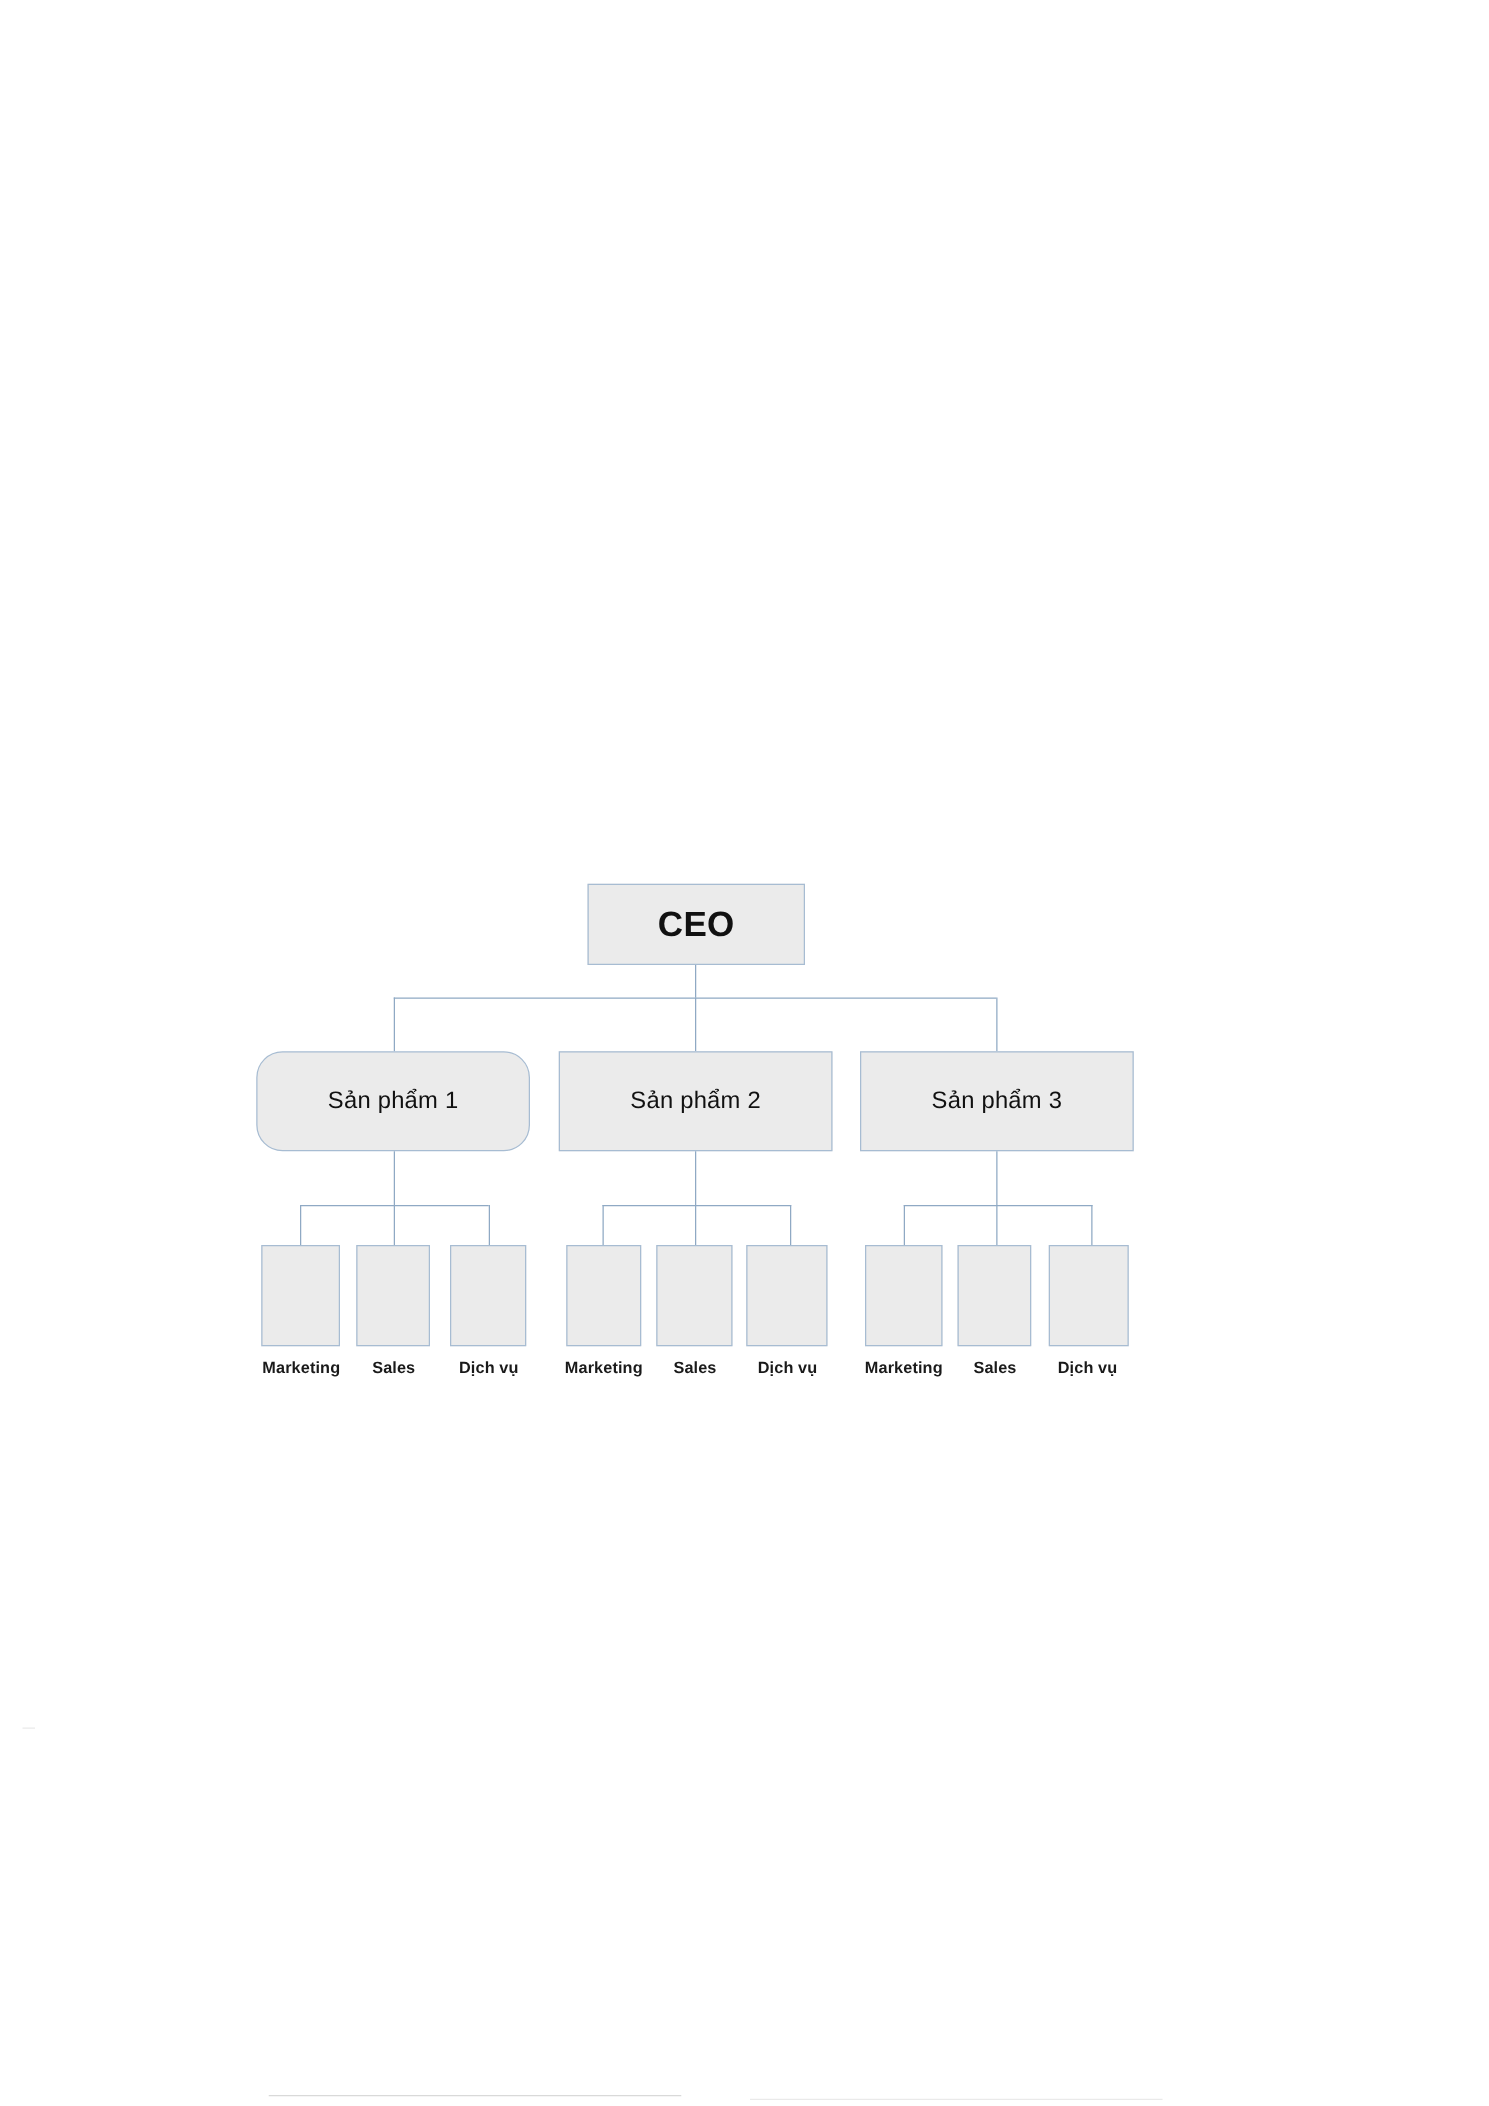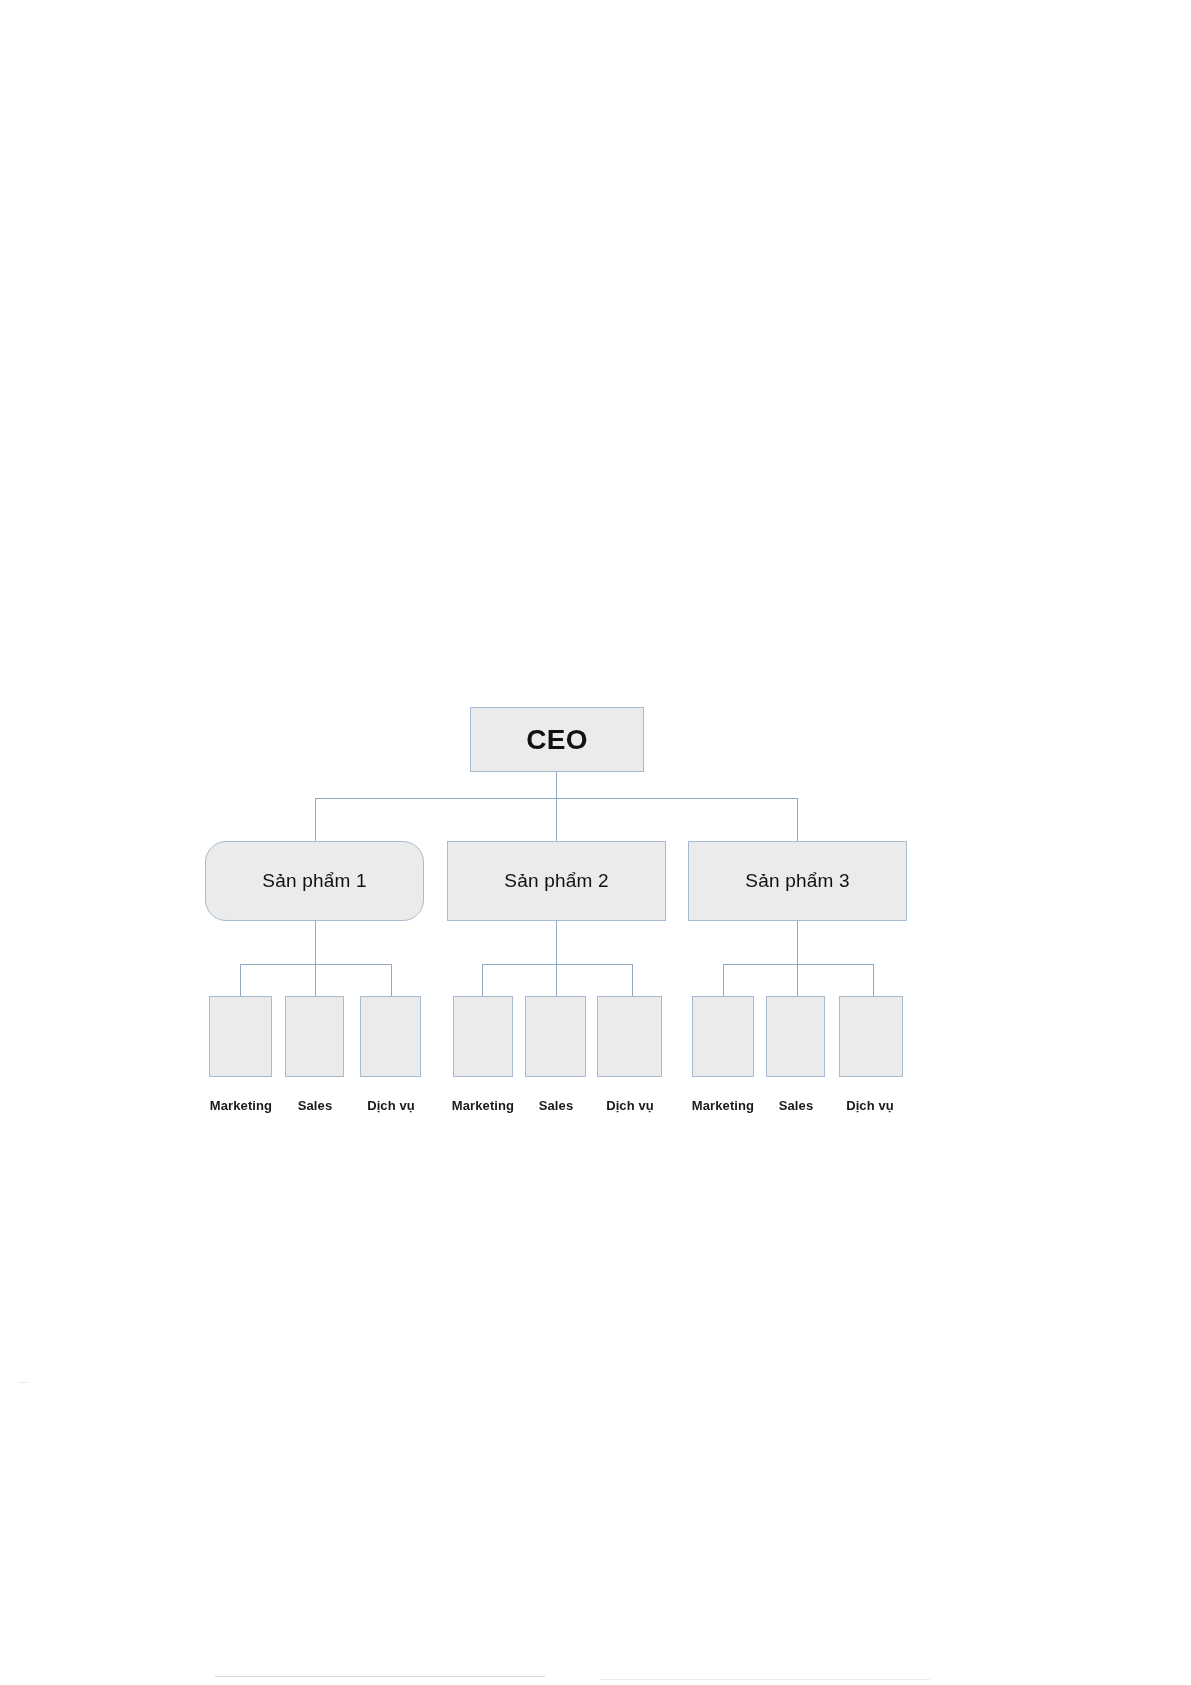--- a/index.html
+++ b/index.html
@@ -63,21 +63,20 @@
   }
 
   .leaf-label {
     position: absolute;
     font-size: 13px;
     font-weight: 600;
     color: #1a1a1a;
     text-align: center;
     white-space: nowrap;
     letter-spacing: 0.1px;
-    margin-top: 12px;
   }
 
   
   .edge {
     position: absolute;
     background: #8fa9c4;
   }
   .edge-v { width: 1px; }
   .edge-h { height: 1px; }
 

